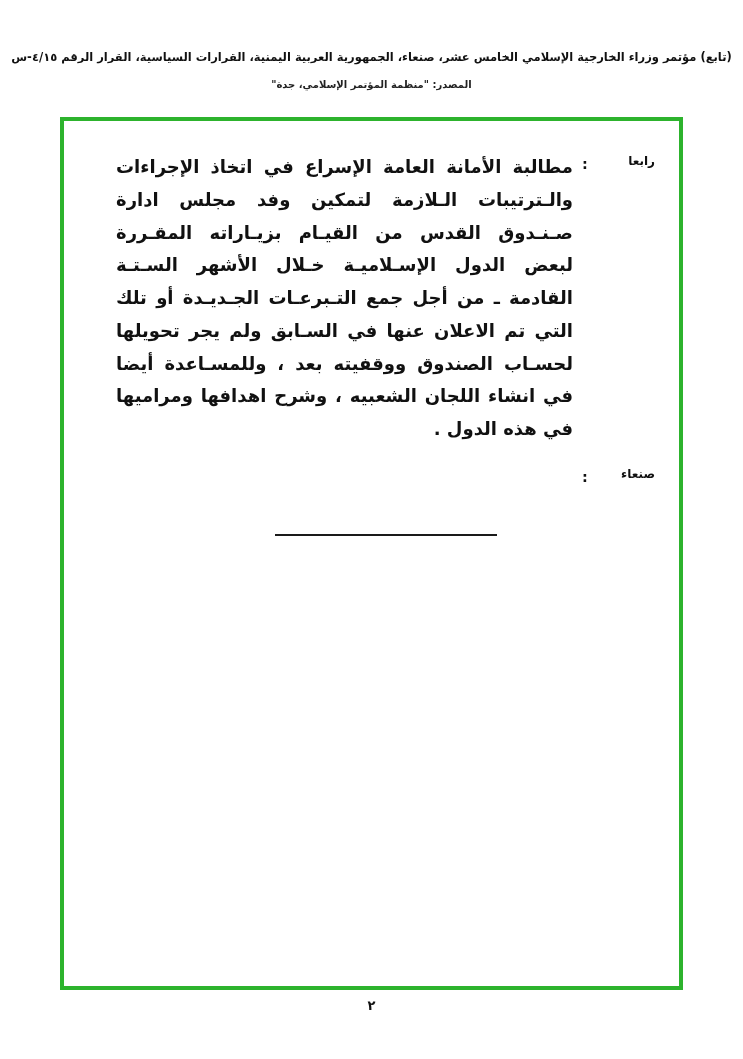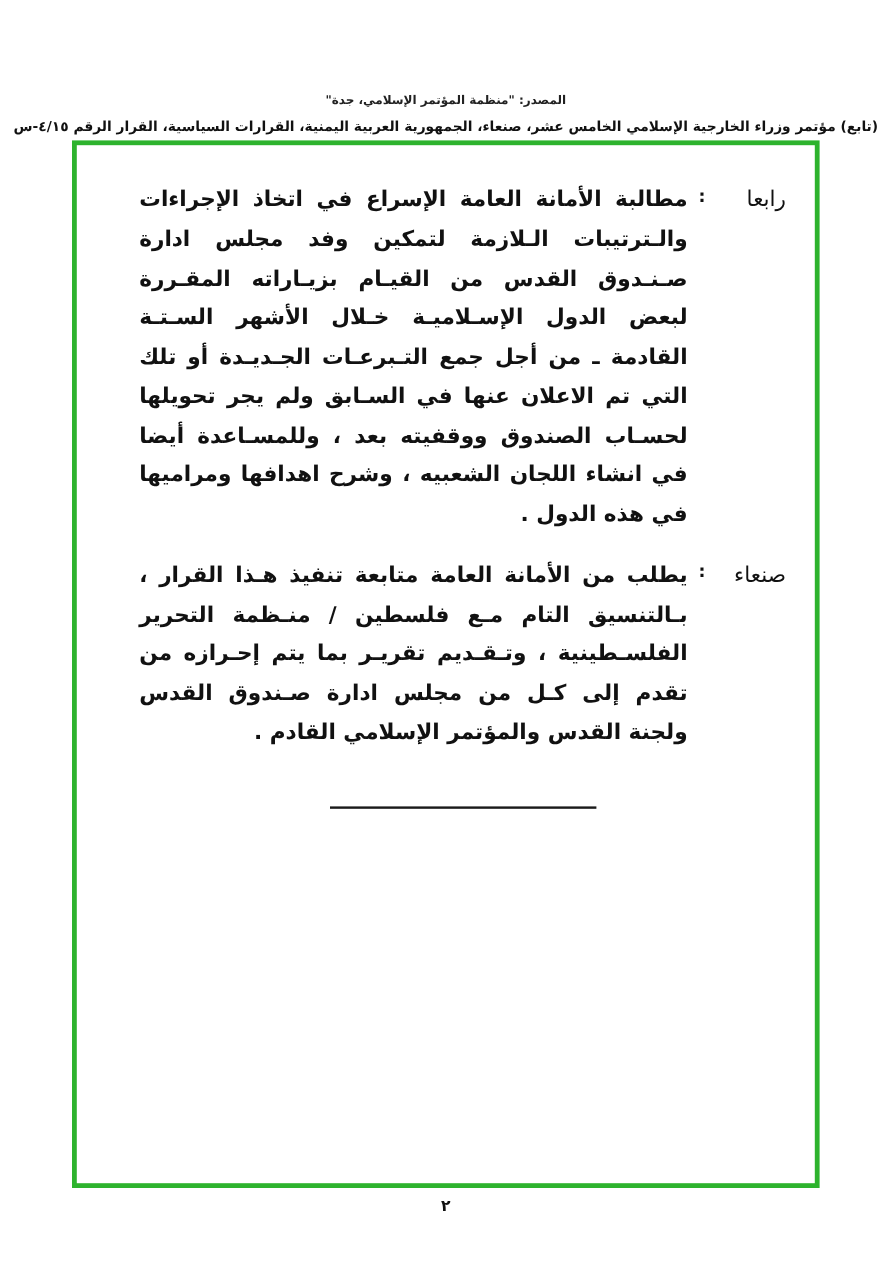--- a/index.html
+++ b/index.html
@@ -16,21 +16,20 @@
     position: absolute;
     top: 50px;
     left: 0;
     right: 0;
     text-align: center;
     direction: rtl;
     font-weight: bold;
     font-size: 11.5px;
     white-space: nowrap;
     letter-spacing: 0;
-    margin-top: 48px;
   }
   .doc-source {
     position: absolute;
     top: 79px;
     left: 0;
     right: 0;
     text-align: center;
     direction: rtl;
     font-weight: bold;
     font-size: 10px;
@@ -50,22 +49,22 @@
     direction: rtl;
   }
   .clause {
     display: flex;
     align-items: flex-start;
     margin-bottom: 18px;
   }
   .clause-label {
     width: 58px;
     flex-shrink: 0;
-    font-weight: normal;
-    font-size: 18px;
+    font-weight: bold;
+    font-size: 12px;
     line-height: 1.8;
     white-space: nowrap;
   }
   .clause-sep {
     width: 24px;
     flex-shrink: 0;
     text-align: center;
     font-weight: bold;
     font-size: 14.5px;
     line-height: 1.8;
@@ -106,21 +105,20 @@
 
     <div class="clause">
       <div class="clause-label">رابعا</div>
       <div class="clause-sep">:</div>
       <div class="clause-text">مطالبة الأمانة العامة الإسراع في اتخاذ الإجراءات والـترتيبات الـلازمة لتمكين وفد مجلس ادارة صـنـدوق القدس من القيـام بزيـاراته المقـررة لبعض الدول الإسـلاميـة خـلال الأشهر السـتـة القادمة ـ من أجل جمع التـبرعـات الجـديـدة أو تلك التي تم الاعلان عنها في السـابق ولم يجر تحويلها لحسـاب الصندوق ووقفيته بعد ، وللمسـاعدة أيضا في انشاء اللجان الشعبيه ، وشرح اهدافها ومراميها في هذه الدول .</div>
     </div>
 
     <div class="clause">
       <div class="clause-label">صنعاء</div>
       <div class="clause-sep">:</div>
-      <div class="clause-text">يطلب من الأمانة العامة متابعة تنفيذ هـذا القرار ، بـالتنسيق التام مـع فلسطين / منـظمة التحرير الفلسـطينية ، وتـقـديم تقريـر بما يتم إحـرازه من تقدم إلى كـل من مجلس ادارة صـندوق القدس ولجنة القدس والمؤتمر الإسلامي القادم .</div>
     </div>
 
     <div class="divider"></div>
 
   </div>
 </div>
 
 <div class="page-number">٢</div>
 
 </body></html>

